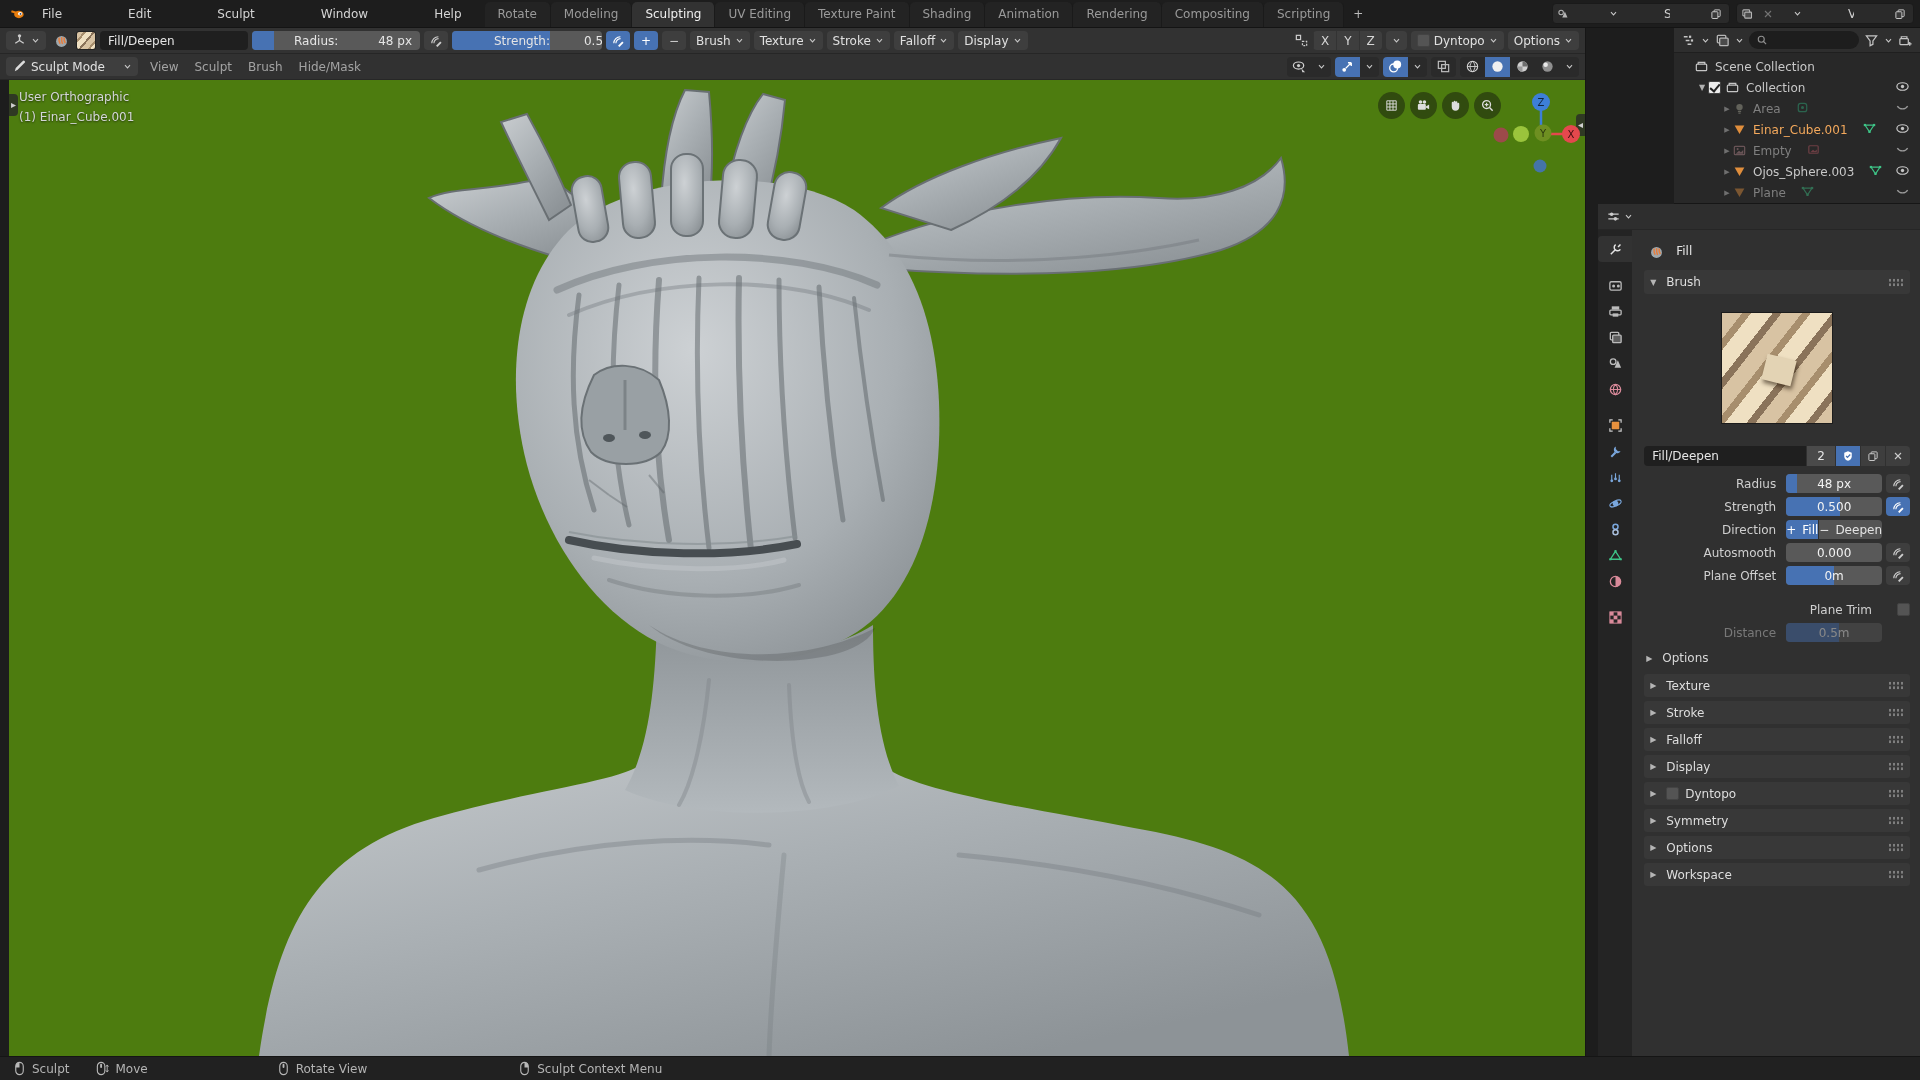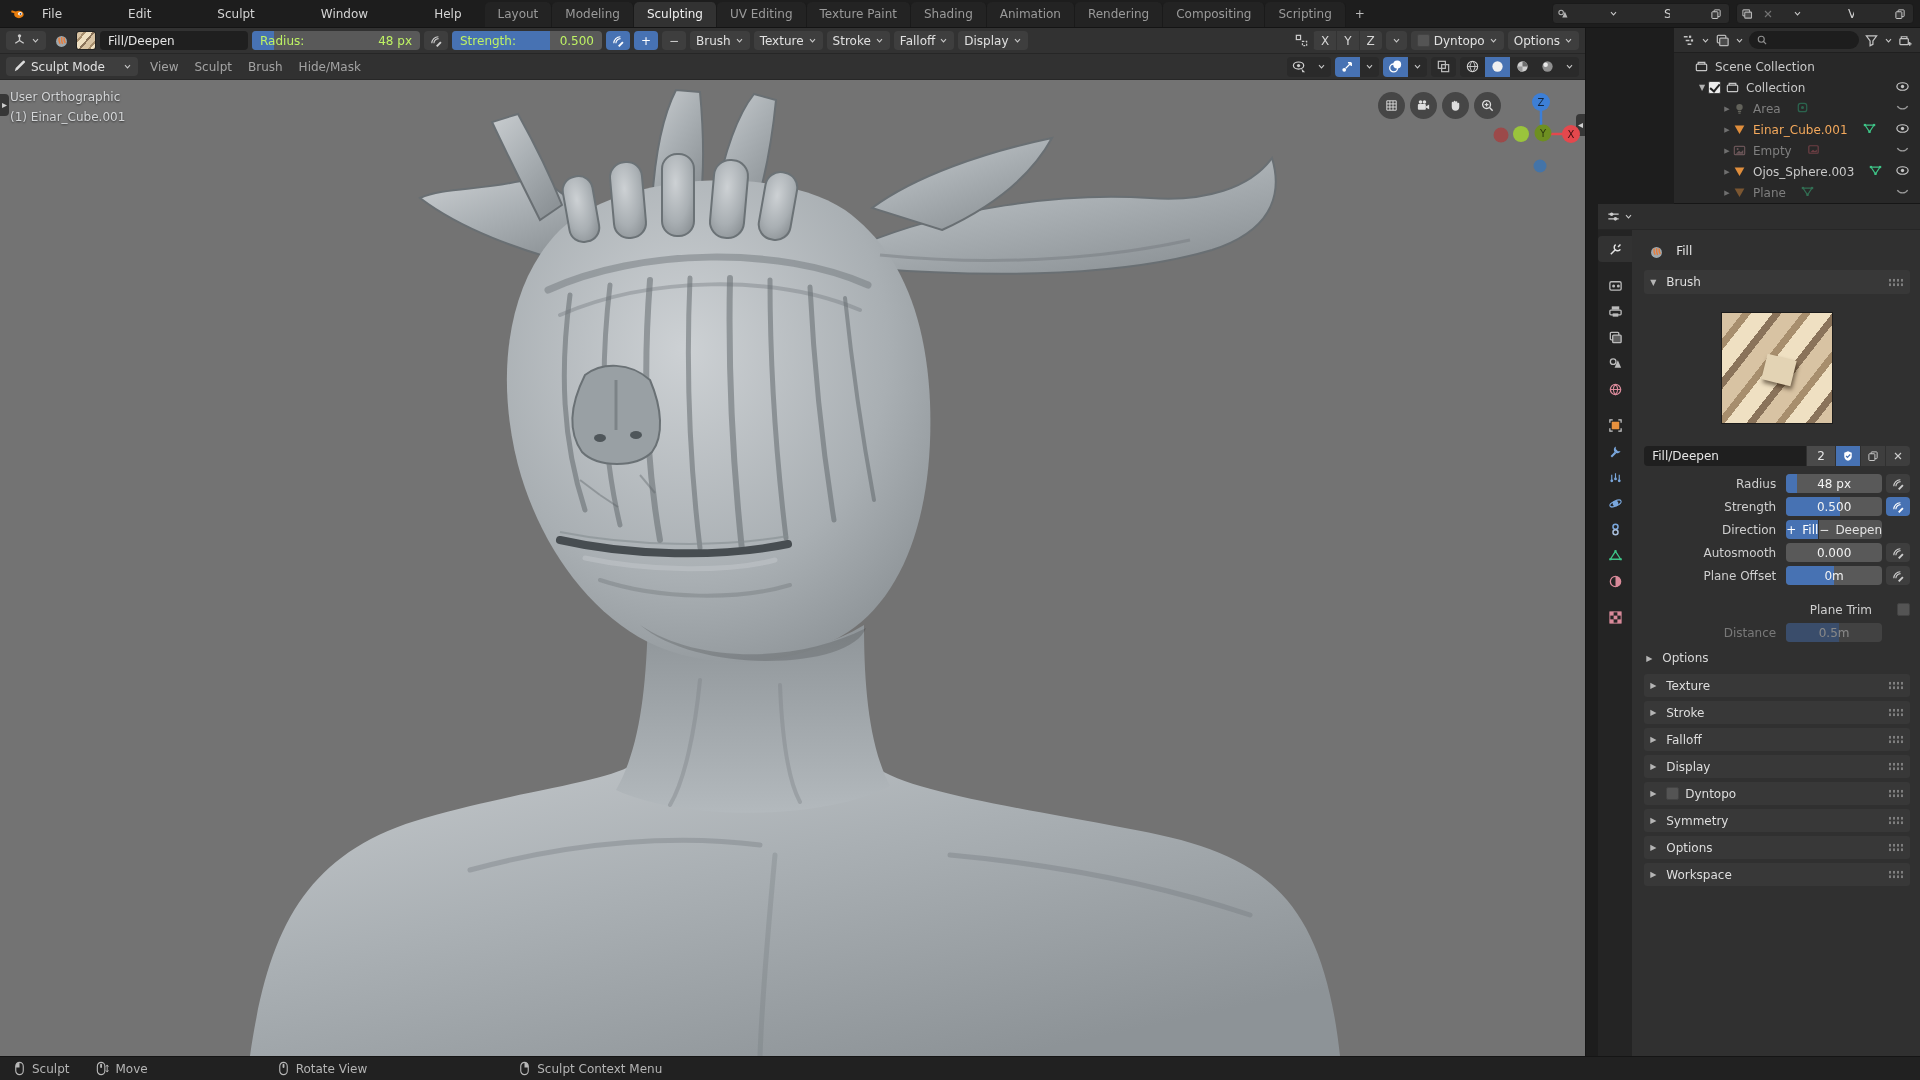--- a/index.html
+++ b/index.html
@@ -32,40 +32,40 @@
   .left-col { flex:1; display:flex; flex-direction:column; min-width:0; }
   .right-col { width:335px; display:flex; flex-direction:column; border-left:1px solid #161616;align-items:flex-end; }
 
   
   .toolrow { height:26px; background:#323232; display:flex; align-items:center; gap:4px; padding:0 6px; border-bottom:1px solid #262626; }
   .widget { background:#3e3e3e; border-radius:4px; height:19px; display:flex; align-items:center; padding:0 6px; gap:4px; cursor:pointer; color:#e0e0e0; }
   .field-dark { background:#1f1f1f; border-radius:4px; height:19px; display:flex; align-items:center; padding:0 8px; color:#e4e4e4; }
   .brushname { width:148px; }
   .tslider { position:relative; width:168px; height:19px; background:#595959; border-radius:4px; overflow:hidden; display:flex; align-items:center; justify-content:space-between; padding:0 8px; cursor:ew-resize; }
   .tslider .fillbar { position:absolute; left:0; top:0; bottom:0; background:#4772b3; }
-  .tslider span { position:relative; z-index:1; color:#bef264; }
+  .tslider span { position:relative; z-index:1; color:#e5e5e5;margin-left:34px; }
   .pbtn { width:24px; height:19px; border-radius:4px; background:#3e3e3e; color:#cfcfcf; display:flex; align-items:center; justify-content:center; cursor:pointer; }
   .pbtn.on { background:#4772b3; color:#fff; }
   .thumb-sm { width:20px; height:19px; border-radius:3px; border:1px solid #222;
     background:#151008 repeating-linear-gradient(130deg,#d8c3a3 0 5px,#a78e6d 5px 7px,#efe0c2 7px 12px,#8a735a 12px 14px); }
   .mirror-grp { display:flex; align-items:center; background:#3e3e3e; border-radius:4px; height:19px; overflow:hidden; }
   .mirror-grp .ax { padding:0 7px; height:100%; display:flex; align-items:center; color:#d6d6d6; border-left:1px solid #333; cursor:pointer; }
   .cb { width:13px; height:13px; border-radius:2px; background:#545454; border:1px solid #434343; display:inline-block; }
   .cb.checked { background:#ececec; position:relative; }
   .cb.checked::after { content:""; position:absolute; left:3px; top:0px; width:4px; height:8px;
     border:solid #222; border-width:0 2px 2px 0; transform:rotate(40deg); }
 
   
   .vp-header { height:26px; background:#313131; display:flex; align-items:center; gap:4px; padding:0 6px; border-bottom:1px solid #272727; }
   .vp-menu { padding:3px 8px; border-radius:4px; color:#a3a3a3; cursor:pointer; }
   .vp-spacer { flex:1; }
   .hgrp { display:flex; align-items:center; background:#2a2a2a; border-radius:4px; height:20px; overflow:hidden; }
   .hbtn { height:100%; padding:0 5px; display:flex; align-items:center; color:#cfcfcf; cursor:pointer; }
   .hbtn.on { background:#4772b3; color:#fff; }
-  .vp-canvas { position:relative; flex:1; background:#737373; overflow:hidden; }
+  .vp-canvas { position:relative; flex:1; background:#4d7c0f; overflow:hidden;margin-left:9px; }
   .vp-text { position:absolute; left:10px; color:#d4d6d8; text-shadow:0 1px 2px rgba(0,0,0,.55); }
   .navball-btn { position:absolute; width:27px; height:27px; border-radius:50%;
     background:rgba(15,15,15,.45); display:flex; align-items:center; justify-content:center; cursor:pointer; }
   .edge-tab { position:absolute; color:#cfcfcf; background:rgba(40,40,40,.8); border-radius:0 4px 4px 0;
     padding:6px 2px; font-size:10px; cursor:pointer; line-height:1; }
   .model { position:absolute; left:0; bottom:0; }
 
   
   .outliner { height:176px; background:#282828; display:flex; flex-direction:column; border-bottom:1px solid #161616; }
   .ol-header { height:27px; background:#2e2e2e; display:flex; align-items:center; gap:5px; padding:0 7px; border-bottom:1px solid #1f1f1f; }
@@ -150,21 +150,21 @@
         </span>
       </div>
     <nav class="menus" id="top-menus">
         <div class="menu-item">File</div>
         <div class="menu-item">Edit</div>
         <div class="menu-item">Sculpt</div>
         <div class="menu-item">Window</div>
         <div class="menu-item">Help</div>
       </nav>
     <div class="ws-tabs" id="ws-tabs">
-        <div class="ws-tab">Layout</div>
+        <div class="ws-tab">Rotate</div>
         <div class="ws-tab">Modeling</div>
         <div class="ws-tab active">Sculpting</div>
         <div class="ws-tab">UV Editing</div>
         <div class="ws-tab">Texture Paint</div>
         <div class="ws-tab">Shading</div>
         <div class="ws-tab">Animation</div>
         <div class="ws-tab">Rendering</div>
         <div class="ws-tab">Compositing</div>
         <div class="ws-tab">Scripting</div>
         <div class="ws-tab add">+</div>

